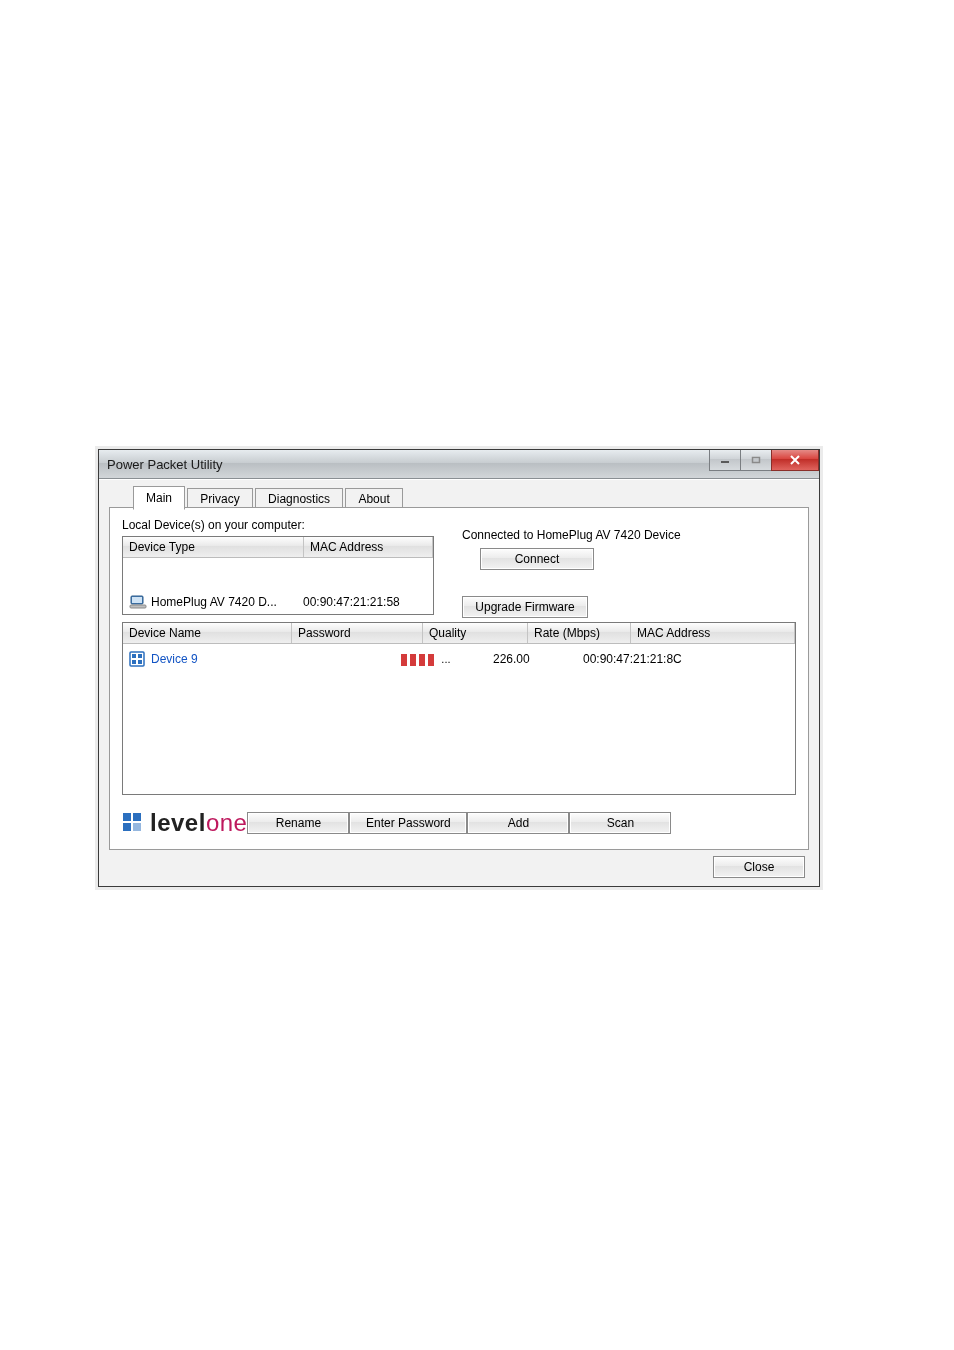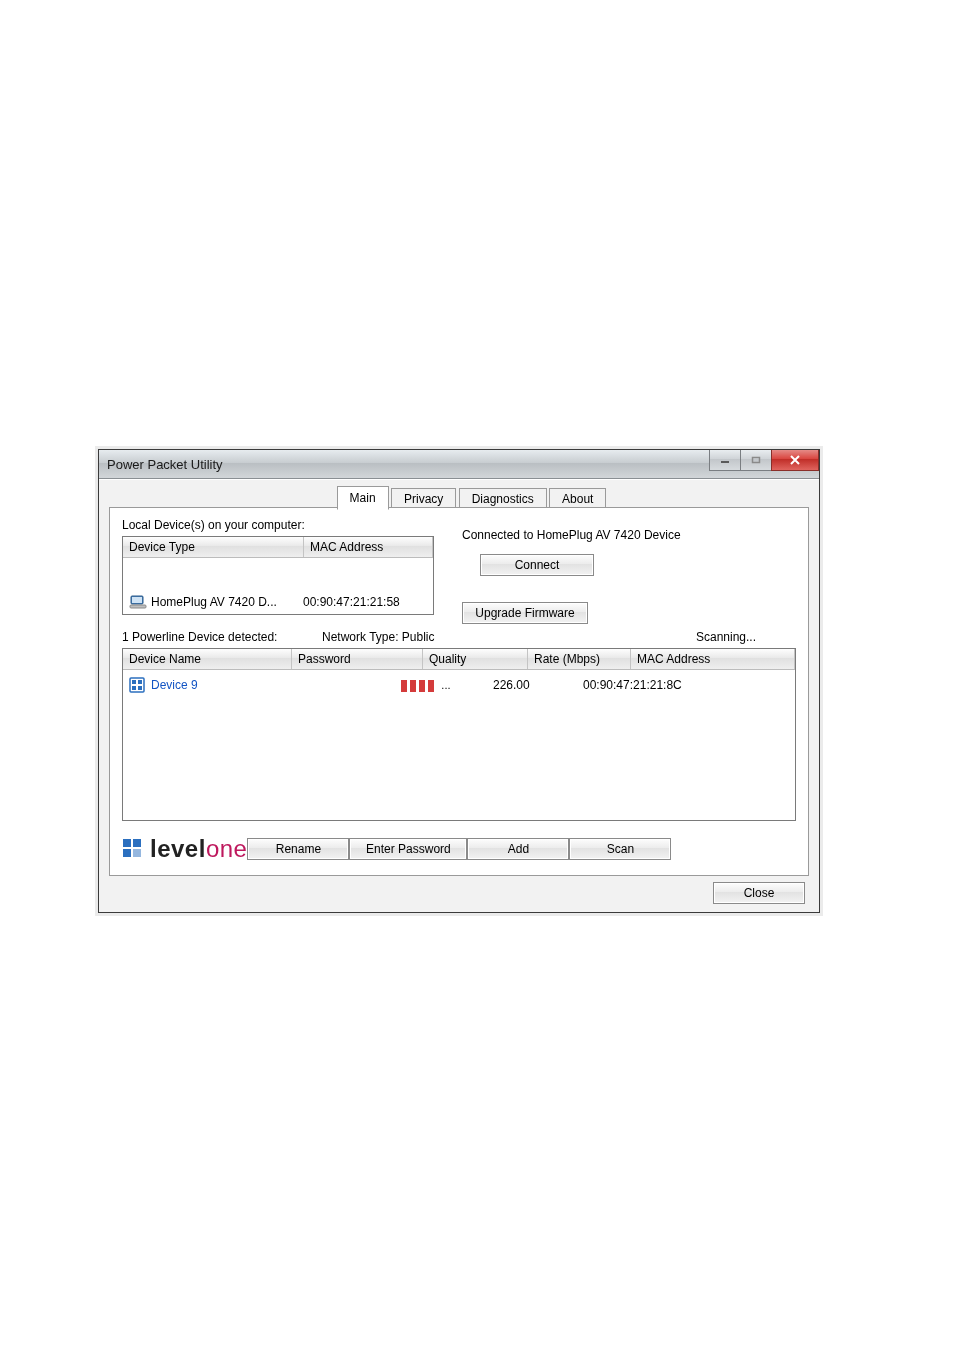--- a/index.html
+++ b/index.html
@@ -66,21 +66,20 @@
     padding: 6px 10px 8px 10px;
     background: #f2f2f2;
     border-top: 1px solid #fff;
   }
 
   
   .tabstrip {
     position: relative;
     height: 22px;
     margin-left: 24px;
-    text-align: center;
   }
   .tab {
     display: inline-block;
     padding: 3px 12px 4px 12px;
     border: 1px solid #9a9a9a;
     border-bottom: none;
     background: #f2f2f2;
     margin-right: -1px;
     font-size: 12px;
     position: relative;
@@ -281,34 +280,29 @@
                   </svg>
               </span>
               <span>HomePlug AV 7420 D...</span>
             </div>
             <div class="col-mac" style="padding-left:6px;">00:90:47:21:21:58</div>
           </div>
         </div>
 
         <div class="rightcol">
           <div>Connected to HomePlug AV 7420 Device</div>
-          <div style="margin-top:12px; margin-left:18px;">
+          <div style="margin-top:6px; margin-left:18px;">
             <span class="btn">Connect</span>
           </div>
           <div style="margin-top:26px;">
             <span class="btn" style="min-width:104px;">Upgrade Firmware</span>
           </div>
         </div>
       </div>
 
-      <div class="statusline">
-        <span style="width:200px;">1 Powerline Device detected:</span>
-        <span style="width:250px;">Network Type: Public</span>
-        <span style="flex:1; text-align:right; padding-right:40px;">Scanning...</span>
-      </div>
 
       <div class="dev-table">
         <div class="hdr">
           <div class="col col-name">Device Name</div>
           <div class="col col-pass">Password</div>
           <div class="col col-qual">Quality</div>
           <div class="col col-rate">Rate (Mbps)</div>
           <div class="col col-mac2">MAC Address</div>
         </div>
         <div class="body">

